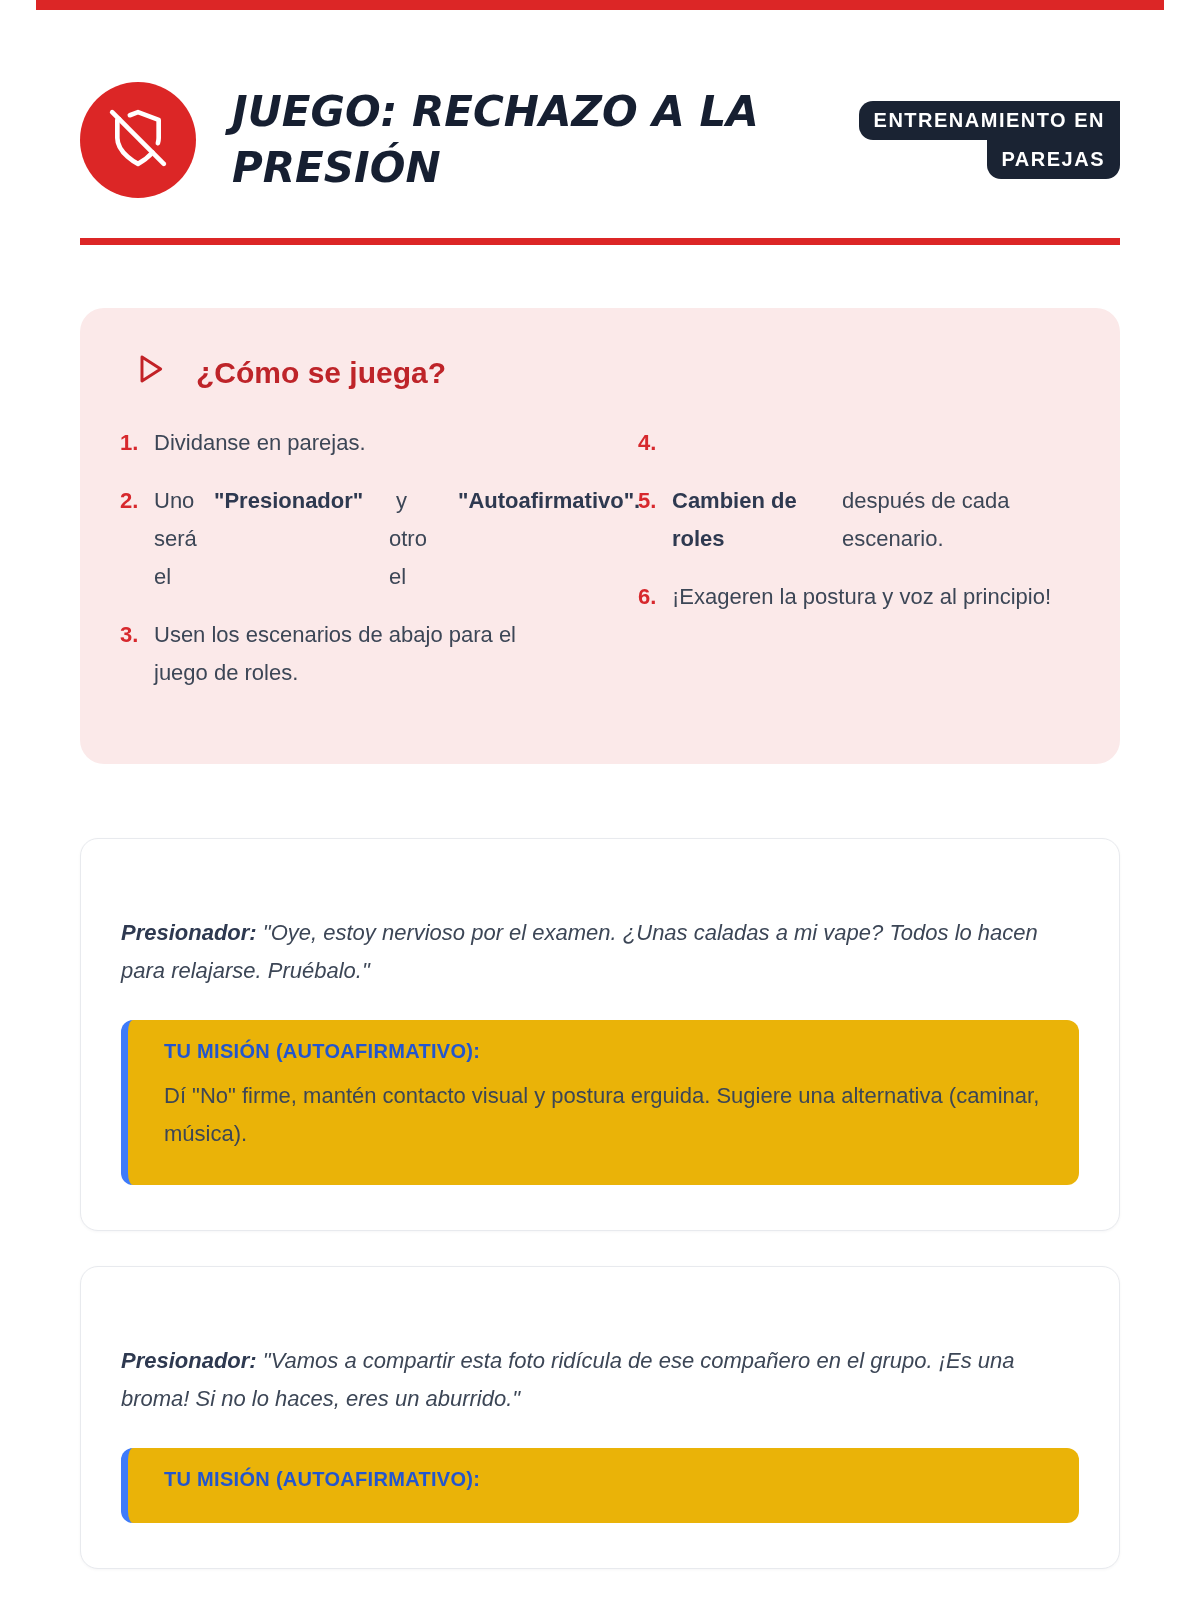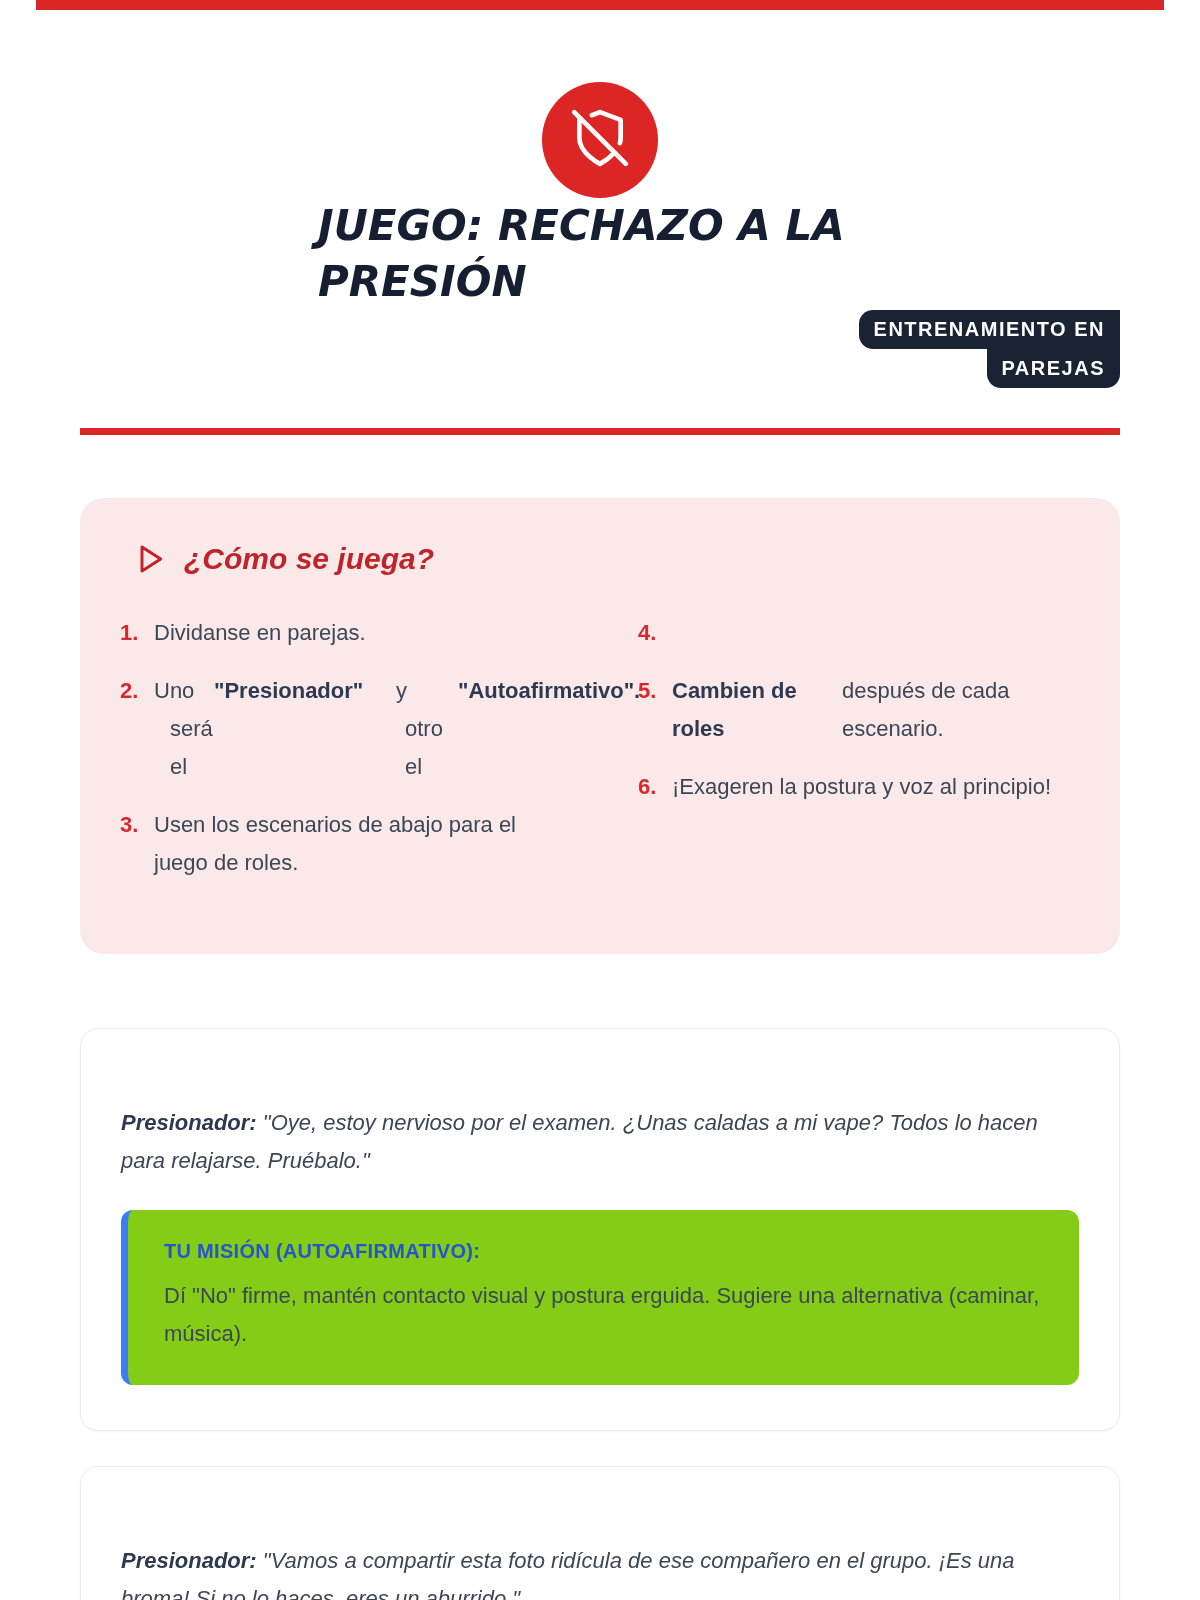--- a/index.html
+++ b/index.html
@@ -7,21 +7,21 @@
   body {
     width: 1200px; height: 1600px; overflow: hidden;
     background: #ffffff;
     font-family: "Liberation Sans", sans-serif;
     color: #3c4656;
   }
   .top-accent { width: 1128px; height: 10px; margin: 0 auto; background: #dc2626; }
   .page { width: 1040px; margin: 0 auto; }
 
   
-  .header { margin-top: 72px; display: flex; align-items: center; flex-direction: column; }
+  .header { margin-top: 72px; display: flex; align-items: center; }
   .logo-circle {
     width: 116px; height: 116px; border-radius: 50%;
     background: #dc2626; flex: 0 0 auto;
     display: flex; align-items: center; justify-content: center;
   }
   .title {
     font-family: "DejaVu Sans", "Liberation Sans", sans-serif;
     font-weight: 900; font-style: italic;
     font-size: 42px; line-height: 56px; letter-spacing: 0px;
     color: #161f31; text-transform: uppercase;
@@ -36,34 +36,34 @@
   }
   .badge-line.first { border-radius: 14px 0 0 14px; }
   .badge-line.last  { border-radius: 0 0 14px 14px; }
   .divider { margin-top: 40px; height: 7px; background: #dc2626; }
 
   
   .howto {
     margin-top: 63px; background: #fbe9e9; border-radius: 24px;
     padding: 44px 40px 52px 40px;
   }
-  .howto-head { display: flex; align-items: flex-start; gap: 18px; padding-left: 14px; font-style: italic; }
+  .howto-head { display: flex; align-items: flex-end; gap: 30px; padding-left: 14px; }
   .howto-title { color: #be2429; font-size: 30px; font-weight: bold; }
   .howto-grid { display: flex; margin-top: 34px; }
   .howto-col { width: 442px; }
   .howto-col.right { margin-left: 76px; }
   .hitem { display: flex; margin-bottom: 20px; font-size: 22px; line-height: 38px; }
   .hnum { color: #d7282d; font-weight: bold; width: 34px; flex: 0 0 auto; }
   .hbody { color: #3c4656; }
   .nowrap-line { white-space: nowrap; }
   .w-uno  { display: inline-block; width: 60px;  }
   .w-pres { display: inline-block; width: 182px; font-weight: bold; color: #2e3950; }
   .w-y    { display: inline-block; width: 62px;  }
   .w-auto { font-weight: bold; color: #2e3950; }
-  .w-col1 { display: inline-block; width: 235px; margin-left: 16px; }
+  .w-col1 { display: inline-block; width: 235px; }
   .w-bold1 { display: inline-block; width: 170px; font-weight: bold; color: #2e3950; }
 
   
   .card {
     margin-top: 74px; background: #ffffff;
     border: 1px solid #e8eaee; border-radius: 18px;
     padding: 43px 40px 45px 40px;
     box-shadow: 0 1px 3px rgba(20,30,50,0.04);
   }
   .card + .card { margin-top: 35px; }
@@ -73,23 +73,23 @@
     font-size: 18px; font-weight: bold; letter-spacing: 1.5px;
     padding: 8px 18px; white-space: nowrap;
   }
   .card-icon { flex: 0 0 auto; margin-top: 2px; }
   .presionador {
     margin-top: 32px; font-size: 22px; line-height: 38px;
     font-style: italic; color: #3c4656;
   }
   .speaker { font-weight: bold; color: #2e3950; }
   .mission {
-    margin-top: 30px; background: #84cc16;
+    margin-top: 30px; background: #eab308;
     border-left: 7px solid #3e7bfa; border-radius: 12px;
-    padding: 30px 36px 32px 36px;
+    padding: 20px 36px 32px 36px;
   }
   .mission-title {
     color: #2356ce; font-size: 20px; font-weight: bold; letter-spacing: 0.3px;
   }
   .mission-text { margin-top: 14px; font-size: 22px; line-height: 38px; color: #3c4656; }
 </style>
 </head>
 <body>
 
 <div class="top-accent"></div>

